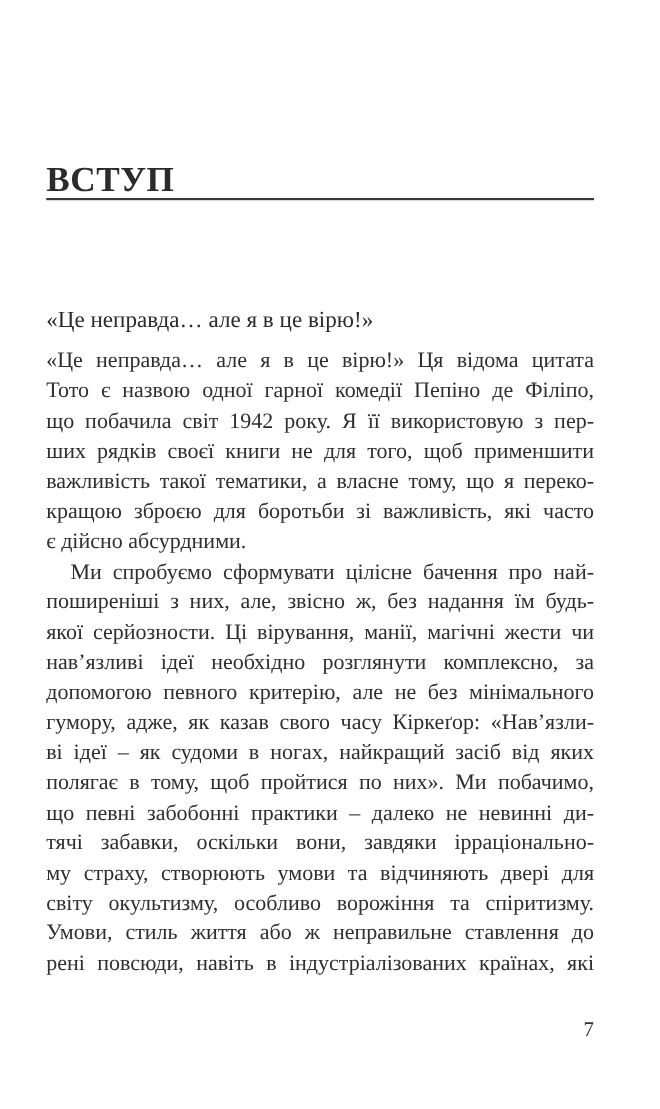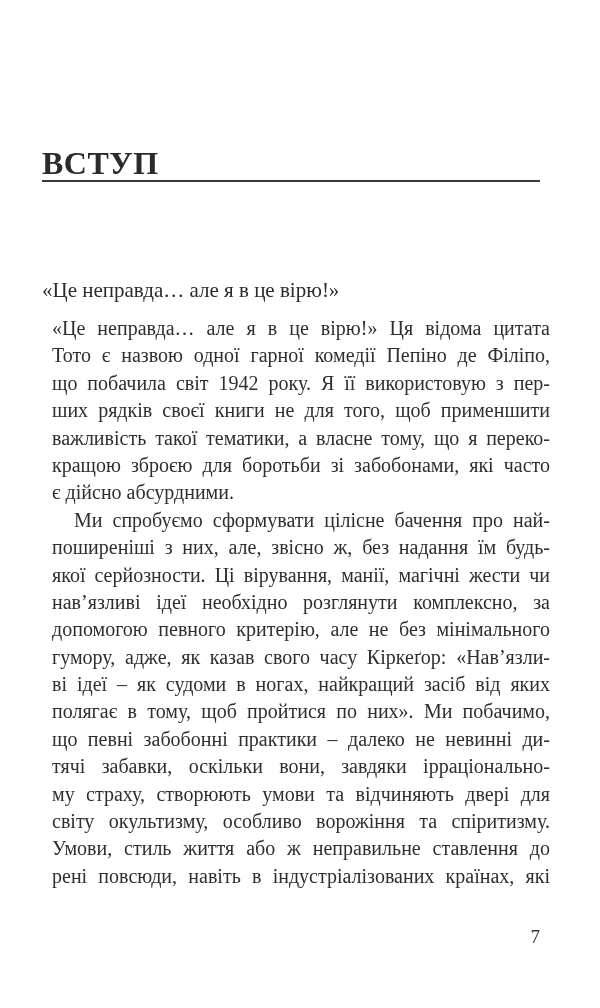--- a/index.html
+++ b/index.html
@@ -16,21 +16,21 @@
   .rule {
     position: absolute; left: 42px; top: 180px; width: 498px; height: 2px;
     background: #3a3a3a;
   }
   .section-title {
     position: absolute; left: 42px; top: 276px;
     font-family: "Liberation Serif", serif; font-weight: normal; font-size: 21px;
     color: #2b2b2b; margin: 0; line-height: 28px;
   }
   .body-text {
-    position: absolute; left: 52px; top: 315px; width: 498px;
+    position: absolute; left: 42px; top: 315px; width: 498px;
     font-family: "Liberation Serif", serif; font-size: 20px; line-height: 27.4px;
     color: #2e2e2e; text-align: justify;
   }
   .line {
     display: block; white-space: nowrap; text-align: justify; text-align-last: justify;
     height: 27.4px;
   }
   .line.last { text-align-last: left; }
   .line.indent { padding-left: 22px; }
   .page-number {
@@ -46,21 +46,21 @@
   <div class="rule"></div>
 
   <h2 class="section-title">«Це неправда… але я в це вірю!»</h2>
 
   <div class="body-text">
     <span class="line">«Це неправда… але я в це вірю!» Ця відома цитата</span>
     <span class="line">Тото є назвою одної гарної комедії Пепіно де Філіпо,</span>
     <span class="line">що побачила світ 1942 року. Я її використовую з пер-</span>
     <span class="line">ших рядків своєї книги не для того, щоб применшити</span>
     <span class="line">важливість такої тематики, а власне тому, що я переко-</span>
-    <span class="line">кращою зброєю для боротьби зі забобонами, які часто</span>
+    <span class="line">кращою зброєю для боротьби зі важливість, які часто</span>
     <span class="line last">є дійсно абсурдними.</span>
     <span class="line indent">Ми спробуємо сформувати цілісне бачення про най-</span>
     <span class="line">поширеніші з них, але, звісно ж, без надання їм будь-</span>
     <span class="line">якої серйозности. Ці вірування, манії, магічні жести чи</span>
     <span class="line">нав’язливі ідеї необхідно розглянути комплексно, за</span>
     <span class="line">допомогою певного критерію, але не без мінімального</span>
     <span class="line">гумору, адже, як казав свого часу Кіркеґор: «Нав’язли-</span>
     <span class="line">ві ідеї – як судоми в ногах, найкращий засіб від яких</span>
     <span class="line">полягає в тому, щоб пройтися по них». Ми побачимо,</span>
     <span class="line">що певні забобонні практики – далеко не невинні ди-</span>

